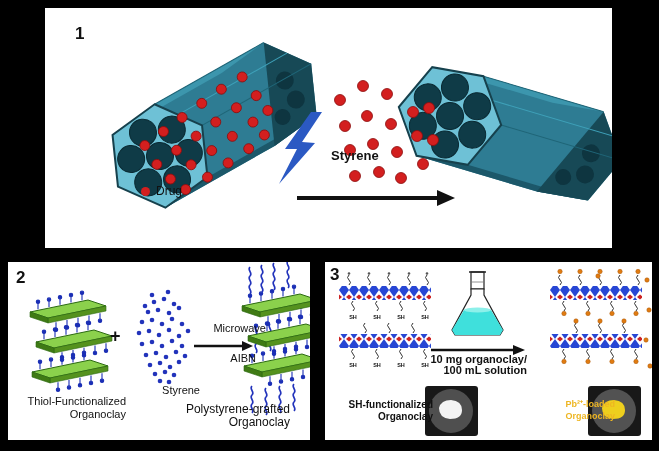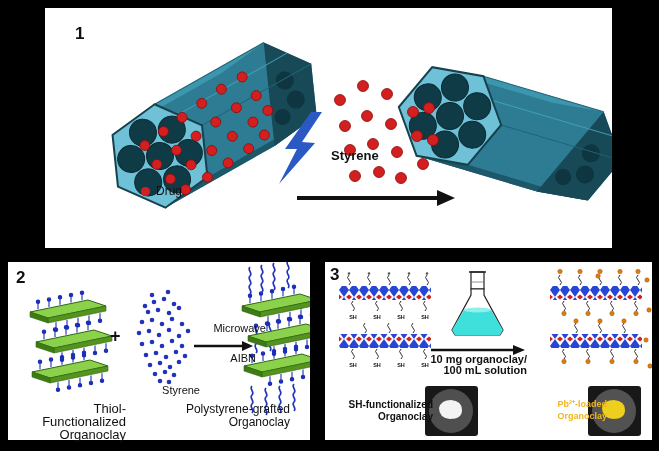--- a/index.html
+++ b/index.html
@@ -17,25 +17,25 @@
   .panel-num { font-size:17px; font-weight:700; }
   .center { text-align:right; }
   #stimulus-label { left:286px; top:140px; font-size:13px; font-weight:600; }
   #drug-legend { left:96px; top:176px; display:flex; align-items:center; gap:6px; }
   #drug-legend .dot { width:9px; height:9px; border-radius:50%; background:#d31f1f; display:inline-block; }
   #drug-legend .txt { font-size:12px; }
   #p2-plus { left:102px; top:64px; font-size:18px; font-weight:700; }
   #styrene-label   { left:128px; top:122px; width:64px; font-size:11px; }
   #microwave-label { left:186px; top:60px;  width:72px; font-size:11px; }
   #aibn-label      { left:192px; top:90px;  width:56px; font-size:11px; }
-  #reactant-label  { left:6px;   top:140px; width:112px; font-size:13px; line-height:13px; }
+  #reactant-label  { left:6px;   top:133px; width:112px; font-size:11px; line-height:13px; }
   #product-label   { left:174px; top:141px; width:108px; font-size:12px; line-height:13px; }
   #p3-condition    { left:98px;  top:92px;  width:104px; font-size:11px; font-weight:700; line-height:11px; }
   #sh-photo-caption { left:12px;  top:137px; width:96px; font-size:10px; font-weight:700; line-height:11.5px; }
-  #pb-photo-caption { left:186px; top:137px; width:96px; font-size:9px; font-weight:700; line-height:11.5px; color:#eeb622; }
+  #pb-photo-caption { left:194px; top:137px; width:96px; font-size:9px; font-weight:700; line-height:11.5px; color:#eeb622; }
   .sh-text { font-size:5.5px; font-weight:700; fill:#111; }
 </style>
 </head>
 <body>
 
 <div id="stage">
 
   <section class="panel" id="panel1">
     <svg class="diagram" width="567" height="240" viewBox="0 0 567 240">
       <defs>

